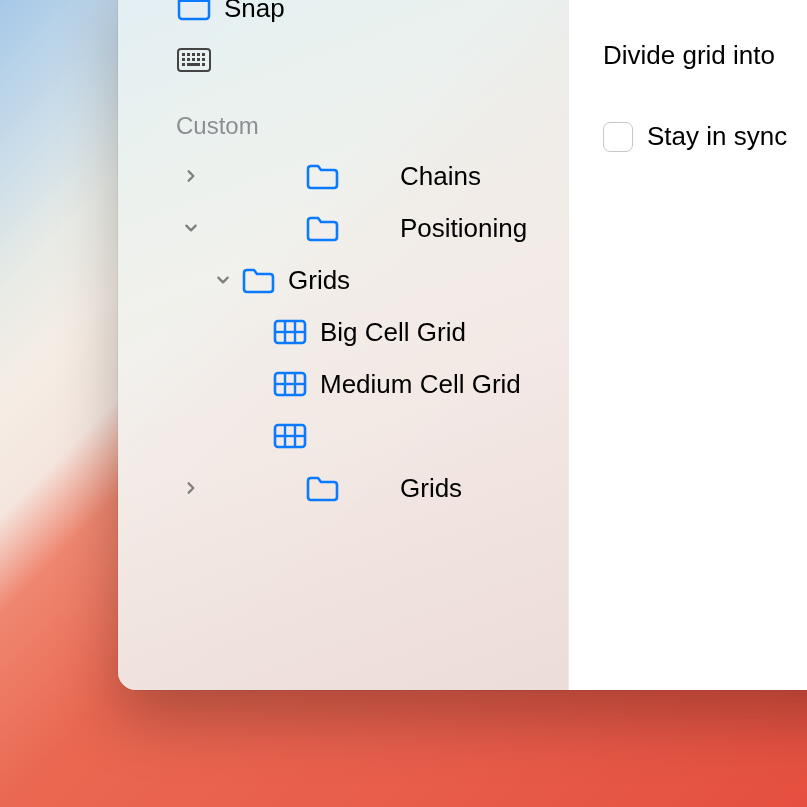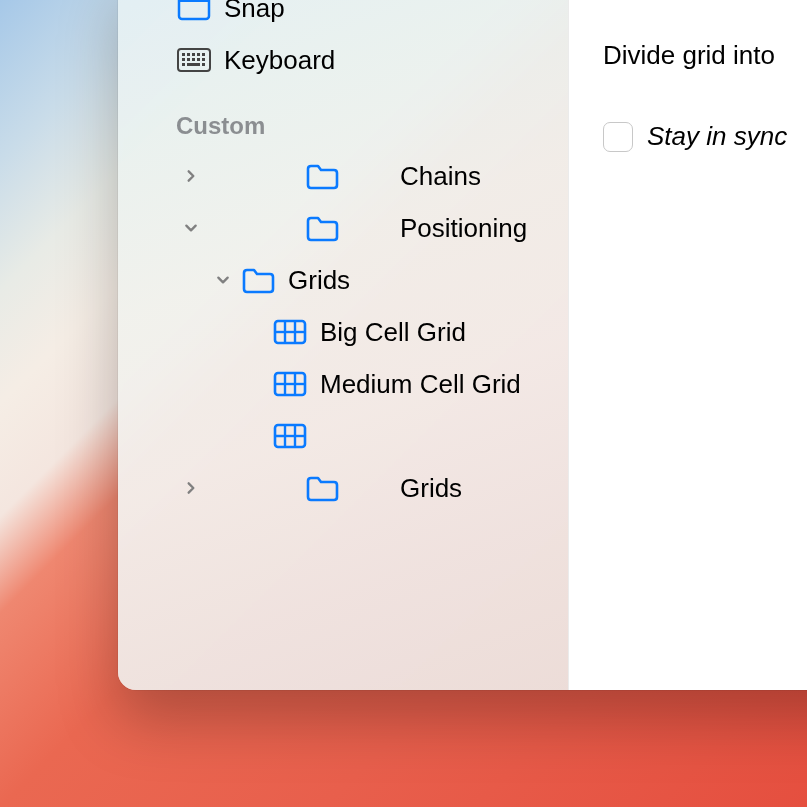--- a/index.html
+++ b/index.html
@@ -75,42 +75,41 @@
     .checkbox {
       width: 30px;
       height: 30px;
       border: 1.5px solid #c8c8c8;
       border-radius: 7px;
       background: #fff;
     }
     .checkbox-label {
       font-size: 26px;
       color: #000;
-      font-style: italic;
     }
     .tree {
       list-style: none;
     }
     .tree-item {
       display: flex;
       align-items: center;
       height: 52px;
       font-size: 26px;
       color: #000;
       border-radius: 10px;
       margin: 0 10px;
       cursor: default;
     }
     .tree-item.selected {
       background: rgba(120, 110, 105, 0.22);
     }
     .section-header {
       font-size: 24px;
       color: rgba(60, 60, 67, 0.55);
-      font-weight: 700;
+      font-weight: 400;
       padding: 26px 0 10px 58px;
     }
     .disclosure {
       width: 18px;
       height: 18px;
       display: flex;
       align-items: center;
       justify-content: center;
       flex-shrink: 0;
       color: #888;
@@ -178,21 +177,20 @@
                 <rect x="11" y="11" width="3" height="3"></rect>
                 <rect x="16" y="11" width="3" height="3"></rect>
                 <rect x="21" y="11" width="3" height="3"></rect>
                 <rect x="26" y="11" width="3" height="3"></rect>
               <rect x="6" y="16" width="3" height="3"></rect>
                 <rect x="11" y="16" width="13" height="3"></rect>
                 <rect x="26" y="16" width="3" height="3"></rect>
             </g>
           </svg>
         </span>
-        <span class="item-label">Keyboard</span>
       </li>
 
       <li class="section-header">Custom</li>
 
 
       <li class="tree-item lvl-1">
         <span class="disclosure">
           <svg viewBox="0 0 12 12">
               <path d="M4 2l4 4-4 4" fill="none" stroke="#808080" stroke-width="2" stroke-linecap="round" stroke-linejoin="round"></path>
             </svg>

